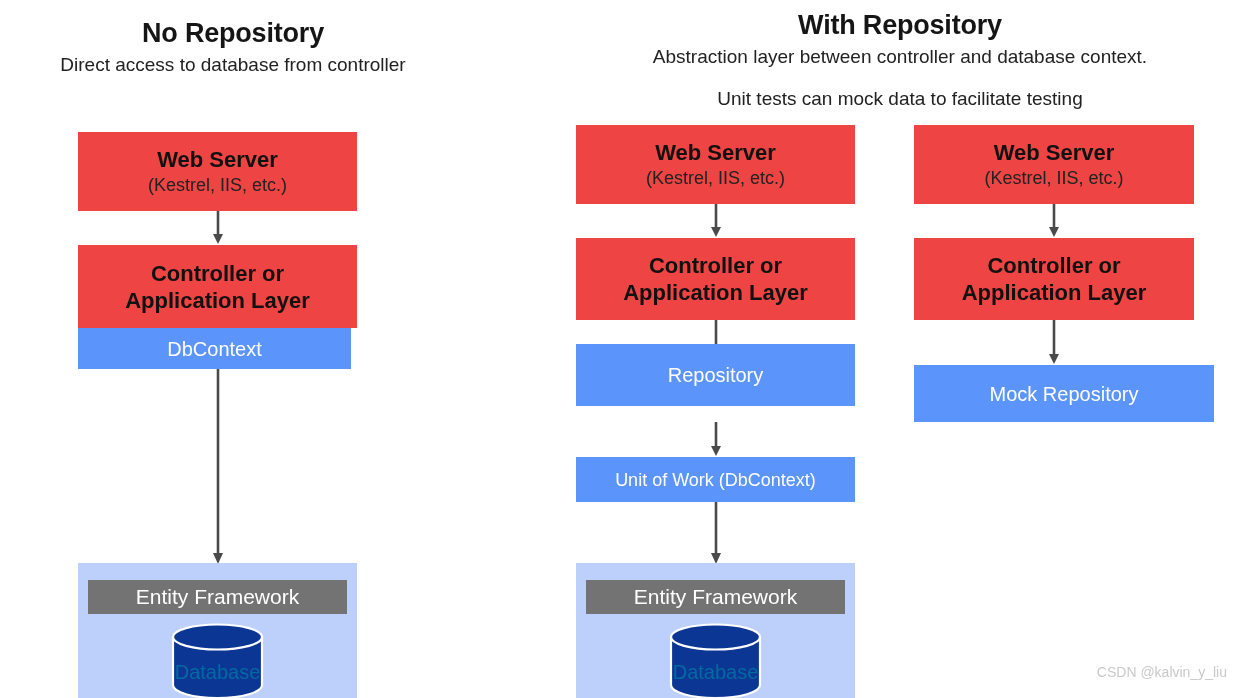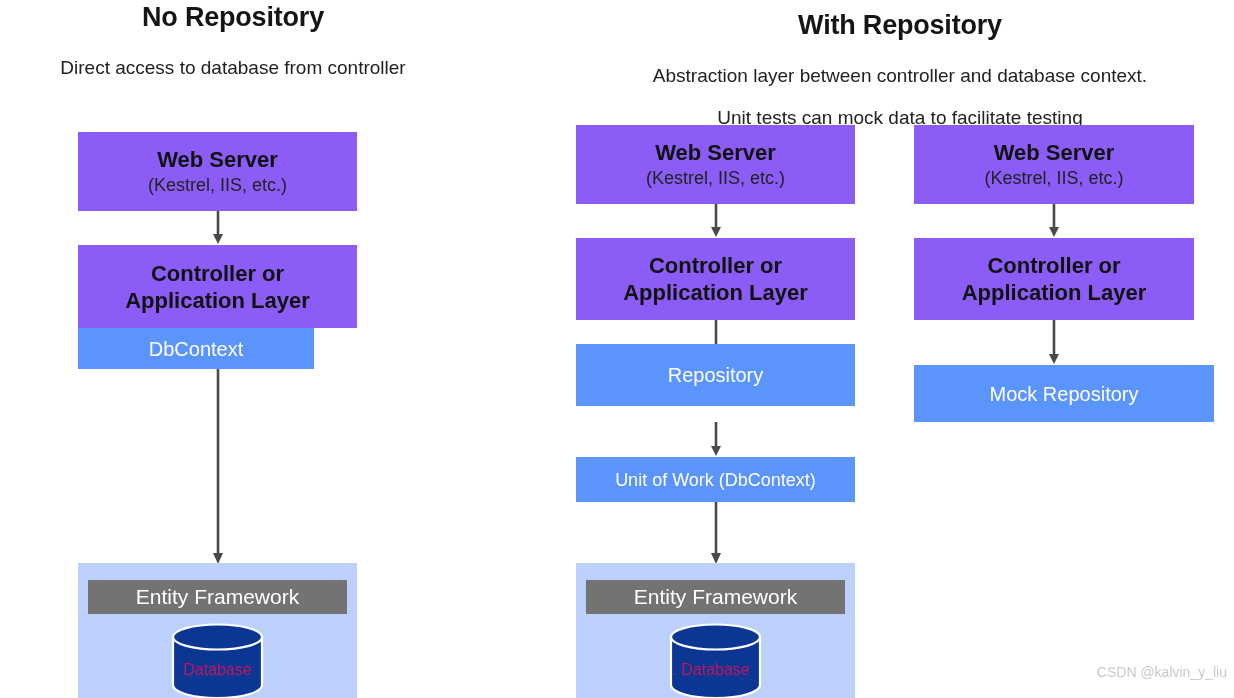--- a/index.html
+++ b/index.html
@@ -34,34 +34,34 @@
     letter-spacing: -0.2px;
     color: #151515;
     line-height: 34px;
     white-space: nowrap;
   }
   .col-sub {
     font-size: 19px;
     font-weight: normal;
     color: #222222;
     line-height: 26px;
-    margin-top: 21px;
+    margin-top: 2px;
   }
 
   
   .box {
     position: absolute;
     box-sizing: border-box;
     display: flex;
     flex-direction: column;
     align-items: center;
     justify-content: center;
     text-align: center;
   }
-  .box-gray   { background: #8b5cf6; }
+  .box-gray   { background: #ef4444; }
   .box-blue   { background: #5b94fb; }
   .box-darkblue  { background: #737373; }
 
   .line1 {
     font-size: 22px;
     font-weight: bold;
     color: #111111;
     line-height: 27px;
     white-space: nowrap;
   }
@@ -100,39 +100,39 @@
   }
   .arrow svg { display: block; }
 
   
   .db-cyl { position: absolute; }
   .db-cyl svg { display: block; }
   .db-text {
     position: absolute;
     width: 100%;
     text-align: center;
-    font-size: 16px;
-    color: #be185d;
+    font-size: 20px;
+    color: #0369a1;
     font-family: "Liberation Sans", sans-serif;
   }
 
   
   .watermark {
     position: absolute;
     font-size: 14px;
     color: #c9c9c9;
     white-space: nowrap;
   }
 </style>
 </head>
 <body>
 
 <div class="canvas">
 
-  <div class="col-header" style="left:0px; top:0; width:466px;">
+  <div class="col-header" style="left:0px; top:16px; width:466px;">
     <div class="col-title">No Repository</div>
     <div class="col-sub">Direct access to database from controller</div>
   </div>
 
   <div class="col-header" style="left:566px; top:8px; width:668px;">
     <div class="col-title">With Repository</div>
     <div class="col-sub">Abstraction layer between controller and database context.</div>
     <div class="col-sub" style="margin-top:16px;">Unit tests can mock data to facilitate testing</div>
   </div>
 
@@ -146,21 +146,21 @@
       <line x1="8" y1="0" x2="8" y2="26" stroke="#4a4a4a" stroke-width="2.6"></line>
       <polygon points="8,33 3,23 13,23" fill="#4a4a4a"></polygon>
     </svg>
   </div>
 
   <div class="box box-gray" style="left:78px; top:245px; width:279px; height:83px;">
     <div class="line1">Controller or</div>
     <div class="line1">Application Layer</div>
   </div>
 
-  <div class="box box-blue" style="left:78px; top:328px; width:236px; height:41px;">
+  <div class="box box-blue" style="left:78px; top:328px; width:273px; height:41px;">
     <div class="label-white">DbContext</div>
   </div>
 
   <div class="arrow" style="left:210px; top:369px; width:16px; height:196px;">
     <svg width="16" height="196" viewBox="0 0 16 196">
       <line x1="8" y1="0" x2="8" y2="187" stroke="#4a4a4a" stroke-width="2.6"></line>
       <polygon points="8,195 3,184 13,184" fill="#4a4a4a"></polygon>
     </svg>
   </div>
 

